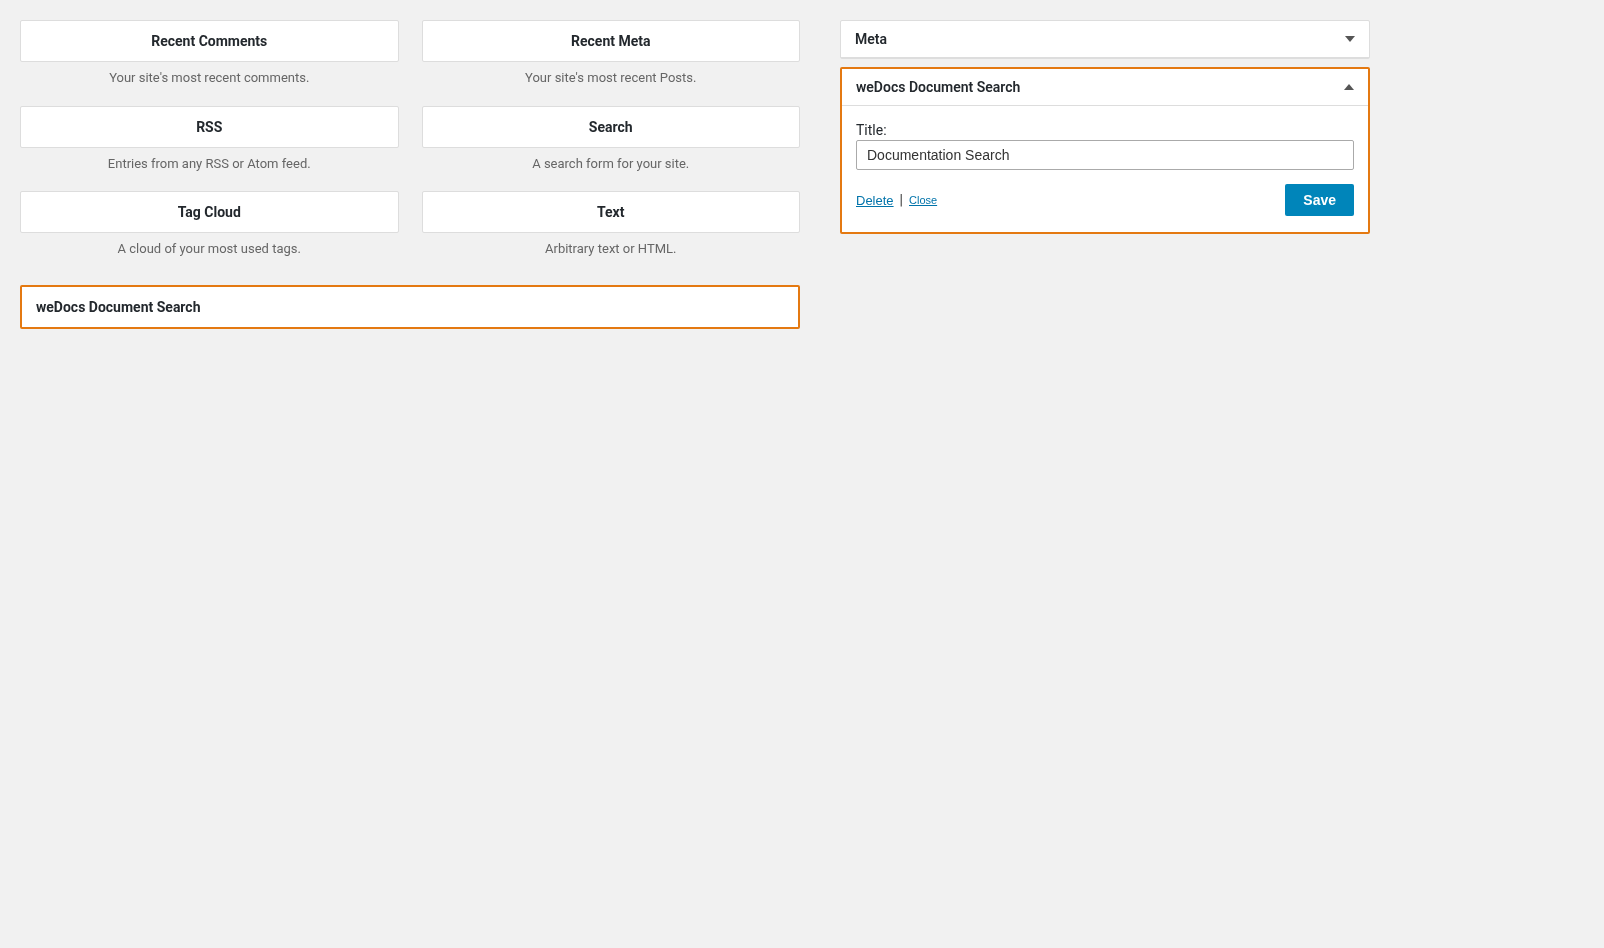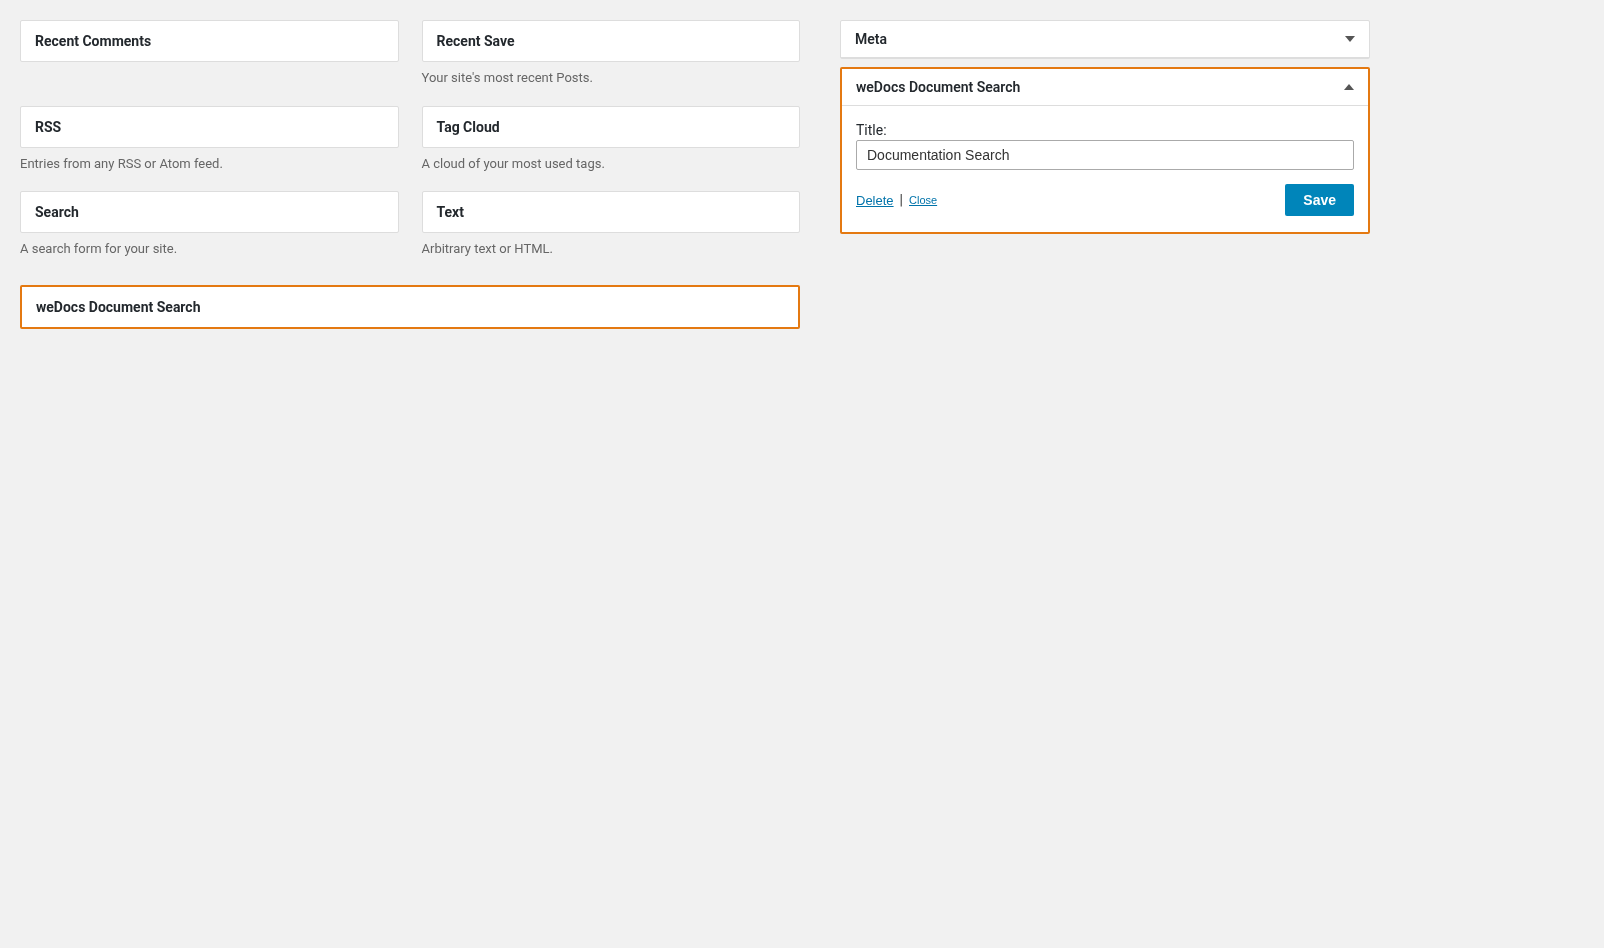--- a/index.html
+++ b/index.html
@@ -21,20 +21,21 @@
     }
     .right-panel {
       flex: 0 0 530px;
     }
 
     
     .widget-grid {
       display: grid;
       grid-template-columns: 1fr 1fr;
       gap: 0 23px;
+      text-align: center;
     }
 
     
     .widget-card {
       background: #fff;
       border: 1px solid #ddd;
       border-radius: 2px;
       padding: 12px 14px;
       margin-bottom: 4px;
       cursor: default;
@@ -175,48 +176,49 @@
 <div class="layout">
 
   <div class="left-panel">
 
     <div class="widget-grid">
 
       <div>
         <div class="widget-card">
           <span class="widget-card-title">Recent Comments</span>
         </div>
-      </div>
-
-      <div>
-        <div class="widget-card">
-          <span class="widget-card-title">Recent Save</span>
+        <p class="widget-desc">Your site's most recent comments.</p>
+      </div>
+
+      <div>
+        <div class="widget-card">
+          <span class="widget-card-title">Recent Meta</span>
         </div>
         <p class="widget-desc">Your site's most recent Posts.</p>
       </div>
 
       <div>
         <div class="widget-card">
           <span class="widget-card-title">RSS</span>
         </div>
         <p class="widget-desc">Entries from any RSS or Atom feed.</p>
       </div>
 
       <div>
         <div class="widget-card">
+          <span class="widget-card-title">Search</span>
+        </div>
+        <p class="widget-desc">A search form for your site.</p>
+      </div>
+
+      <div>
+        <div class="widget-card">
           <span class="widget-card-title">Tag Cloud</span>
         </div>
         <p class="widget-desc">A cloud of your most used tags.</p>
-      </div>
-
-      <div>
-        <div class="widget-card">
-          <span class="widget-card-title">Search</span>
-        </div>
-        <p class="widget-desc">A search form for your site.</p>
       </div>
 
       <div>
         <div class="widget-card">
           <span class="widget-card-title">Text</span>
         </div>
         <p class="widget-desc">Arbitrary text or HTML.</p>
       </div>
 
     </div>

